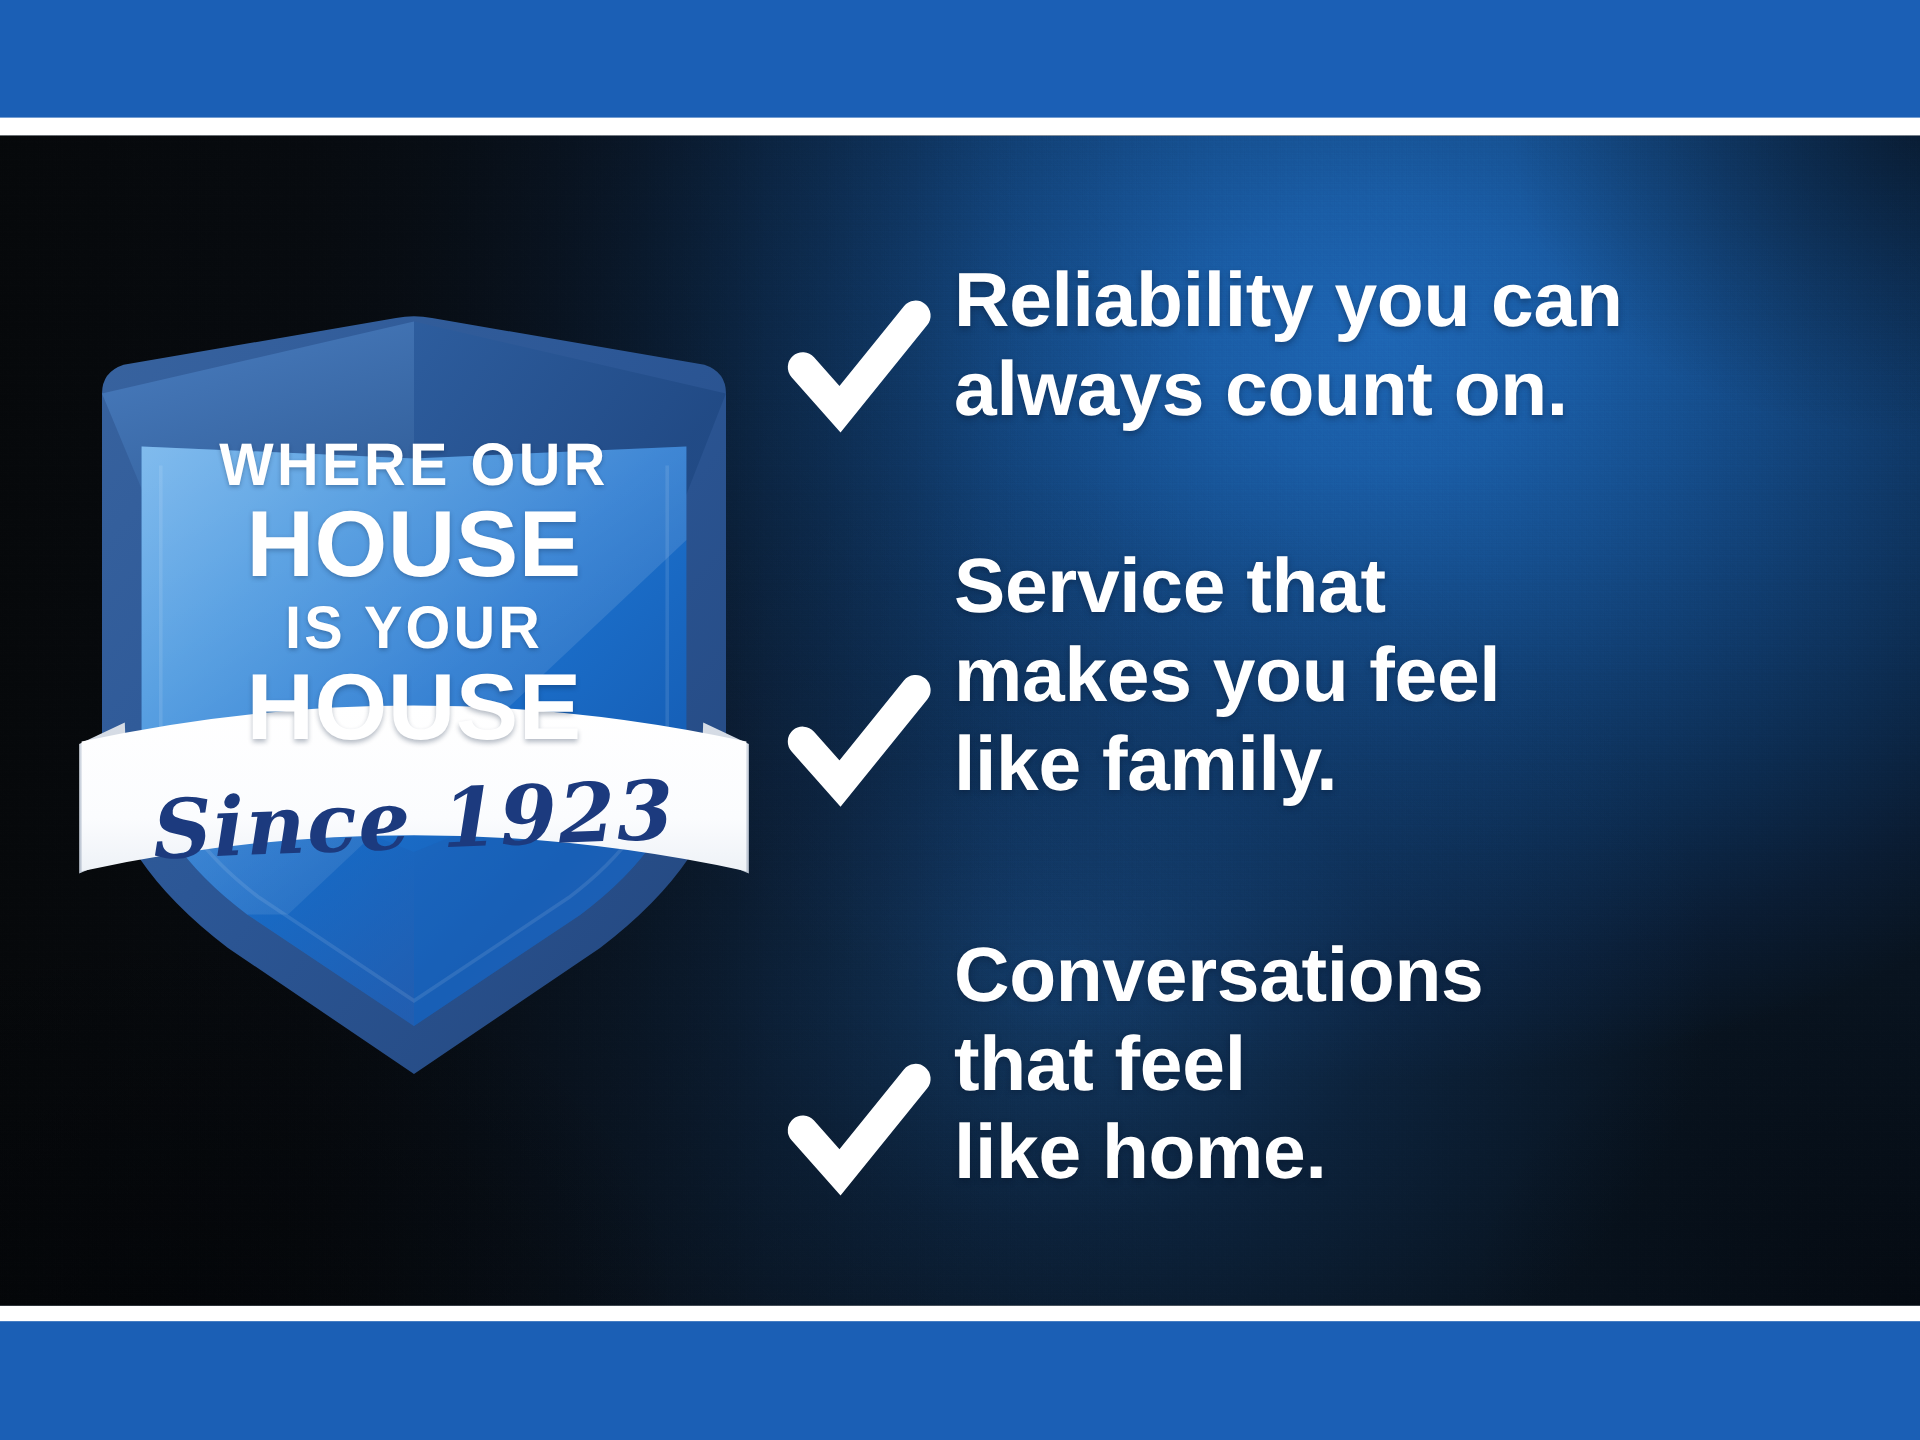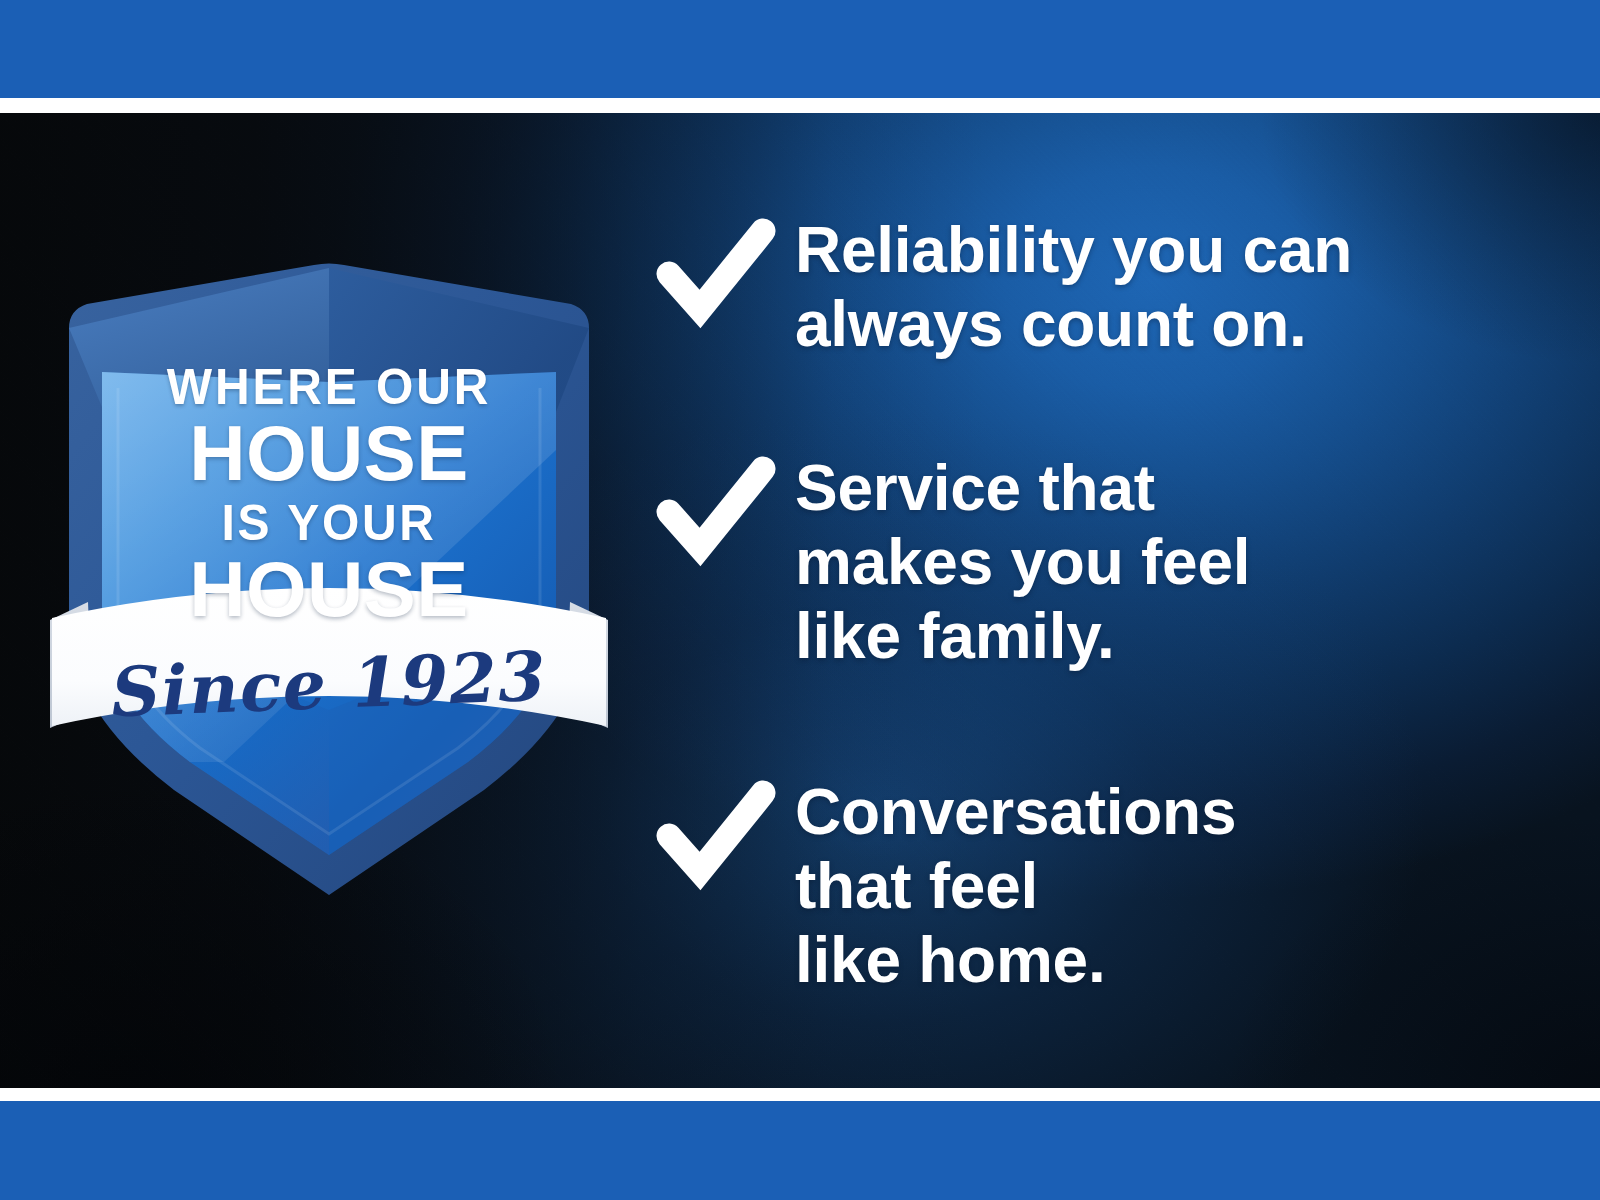--- a/index.html
+++ b/index.html
@@ -87,21 +87,21 @@
     background-image:
       repeating-linear-gradient(0deg,   rgba(255,255,255,0.10) 0px, rgba(0,0,0,0.10) 1px, rgba(255,255,255,0.06) 2px, rgba(0,0,0,0.08) 3px),
       repeating-linear-gradient(90deg,  rgba(255,255,255,0.09) 0px, rgba(0,0,0,0.09) 1px, rgba(255,255,255,0.05) 2px, rgba(0,0,0,0.07) 3px),
       repeating-linear-gradient(45deg,  rgba(255,255,255,0.05) 0px, rgba(0,0,0,0.05) 1px, rgba(255,255,255,0.03) 2px, rgba(0,0,0,0.04) 5px);
     pointer-events: none;
   }
 
   
   #badge {
     position: absolute;
-    left: 44px;
+    left: 60px;
     top: 150px;
     width: 570px;
     height: 680px;
   }
   #badge svg { display: block; width: 100%; height: 100%; overflow: visible; }
 
   .shield-text {
     position: absolute;
     left: 0;
     width: 570px;
@@ -142,21 +142,21 @@
     left: 660px;
     top: 113px;
     width: 860px;
     height: 975px;
   }
   .benefit {
     position: absolute;
     left: 0;
     width: 860px;
     display: flex;
-    align-items: flex-start;
+    align-items: flex-end;
   }
   #benefit-0 { top: 100px; }
   #benefit-1 { top: 338px; }
   #benefit-2 { top: 662px; }
 
   .check-wrap {
     flex: 0 0 auto;
     width: 135px;
     padding-top: 12px;
   }

